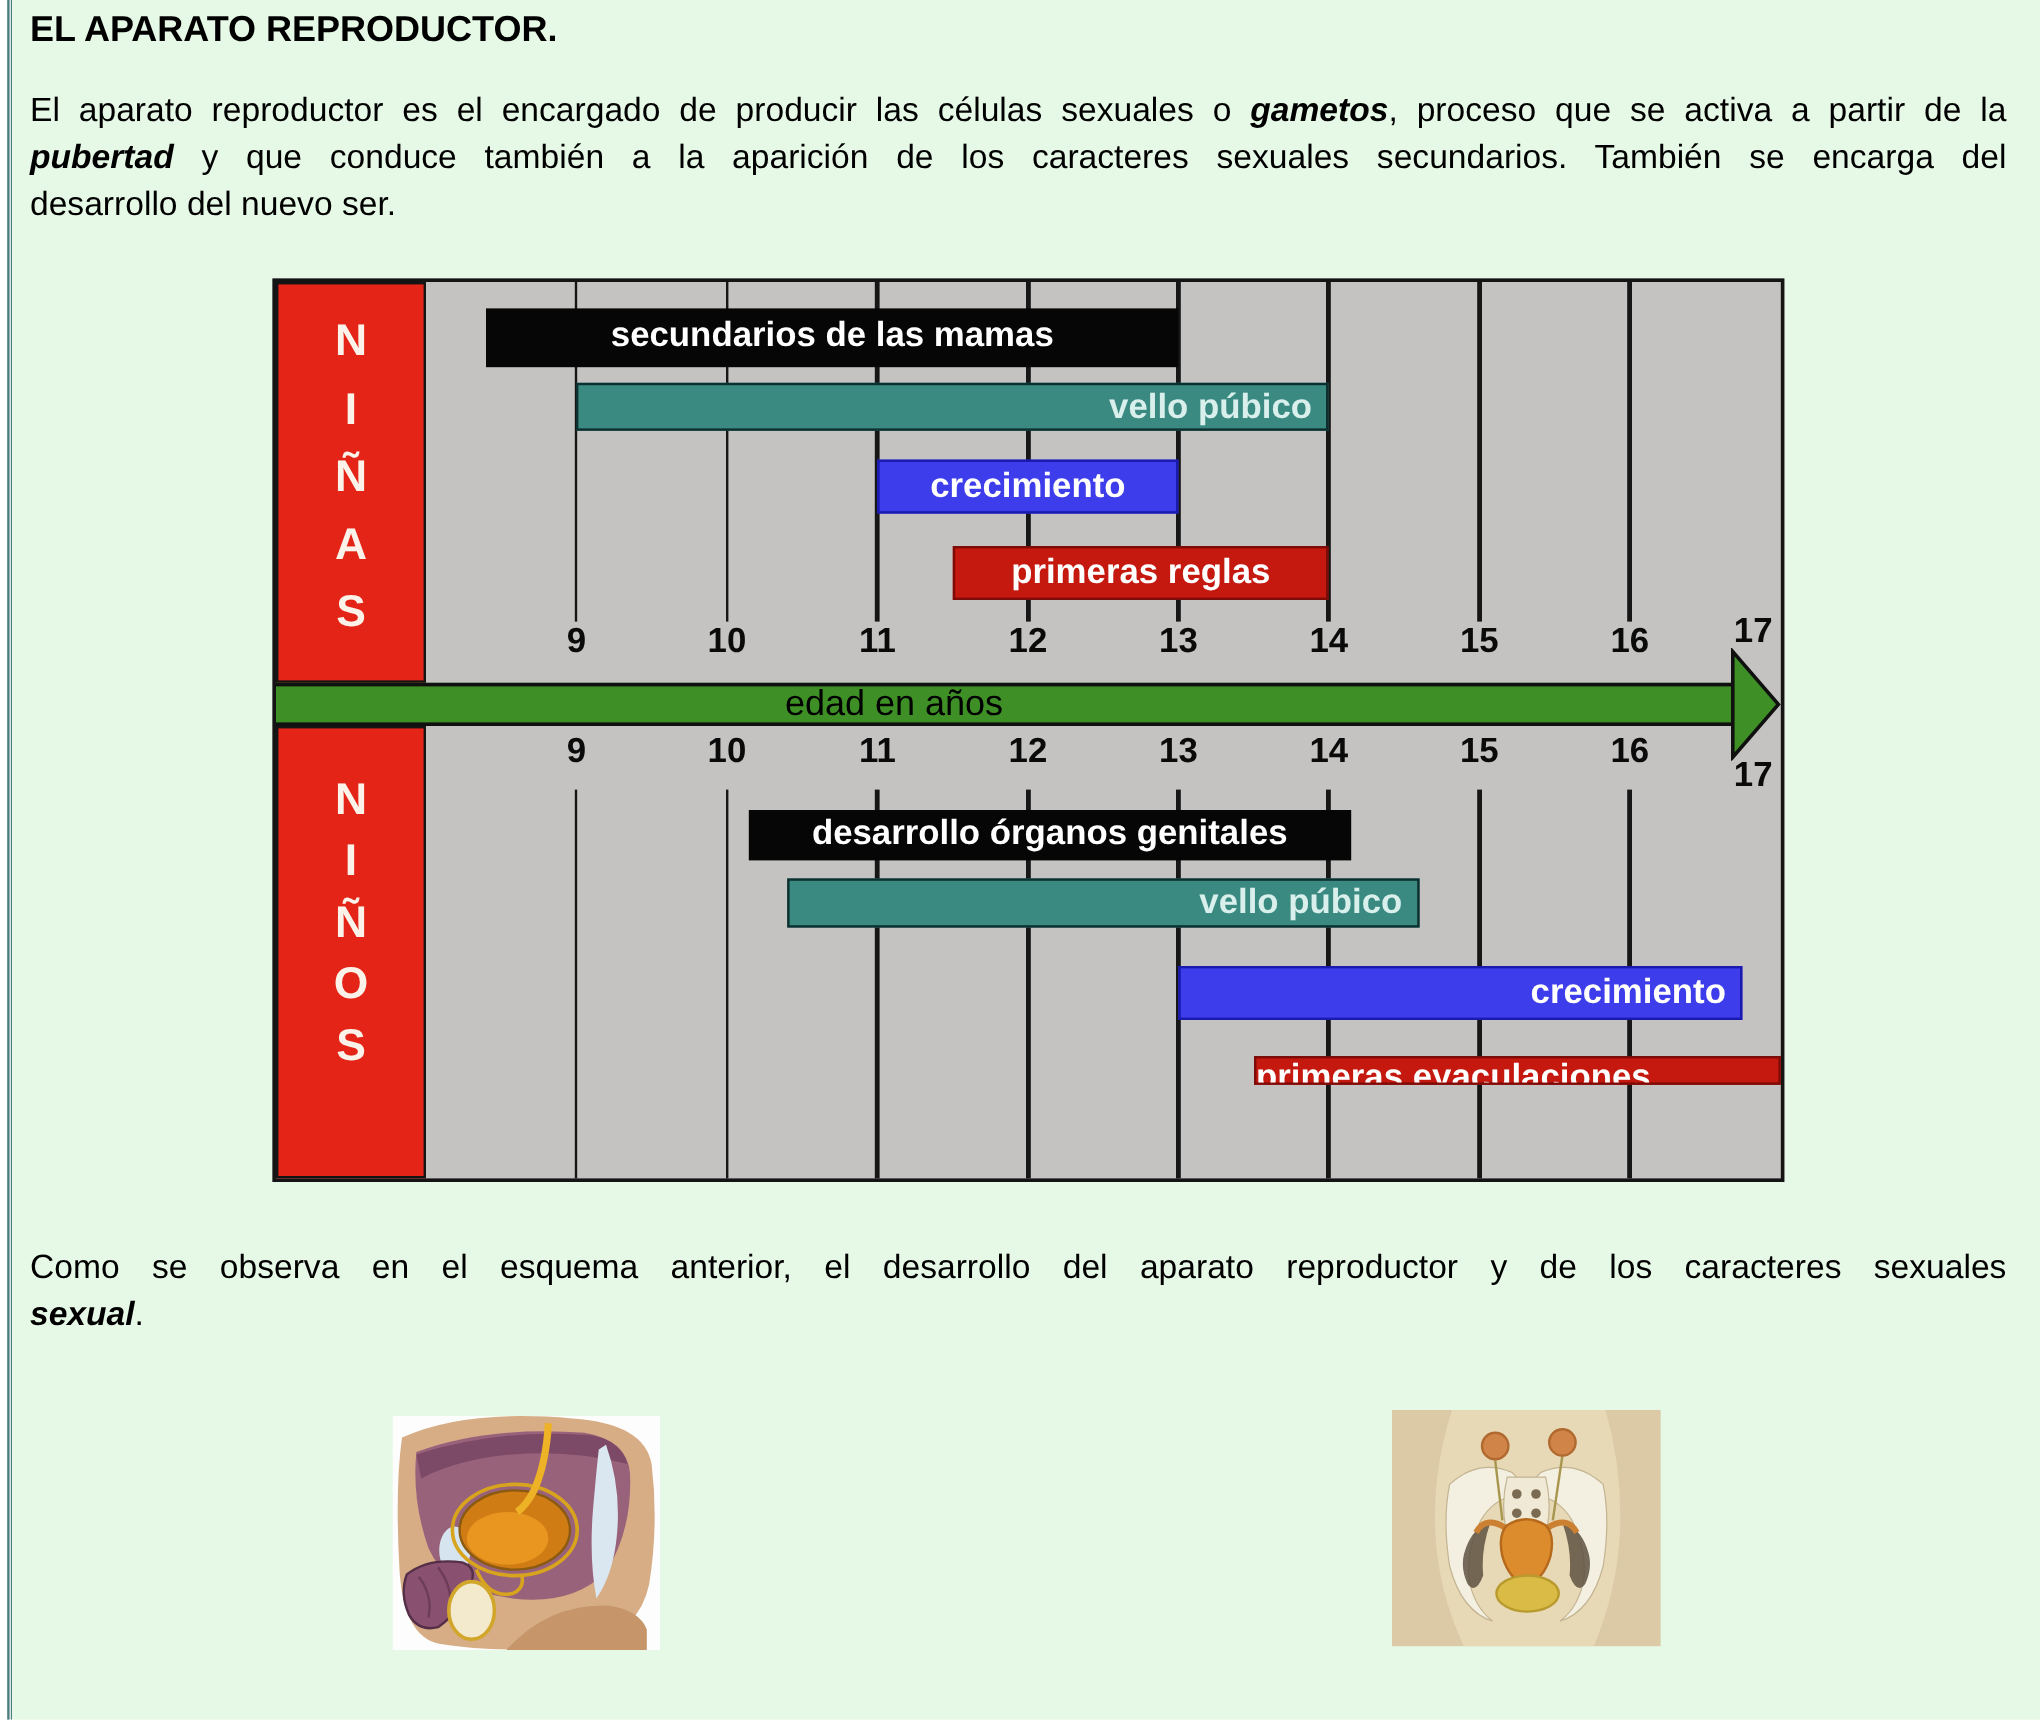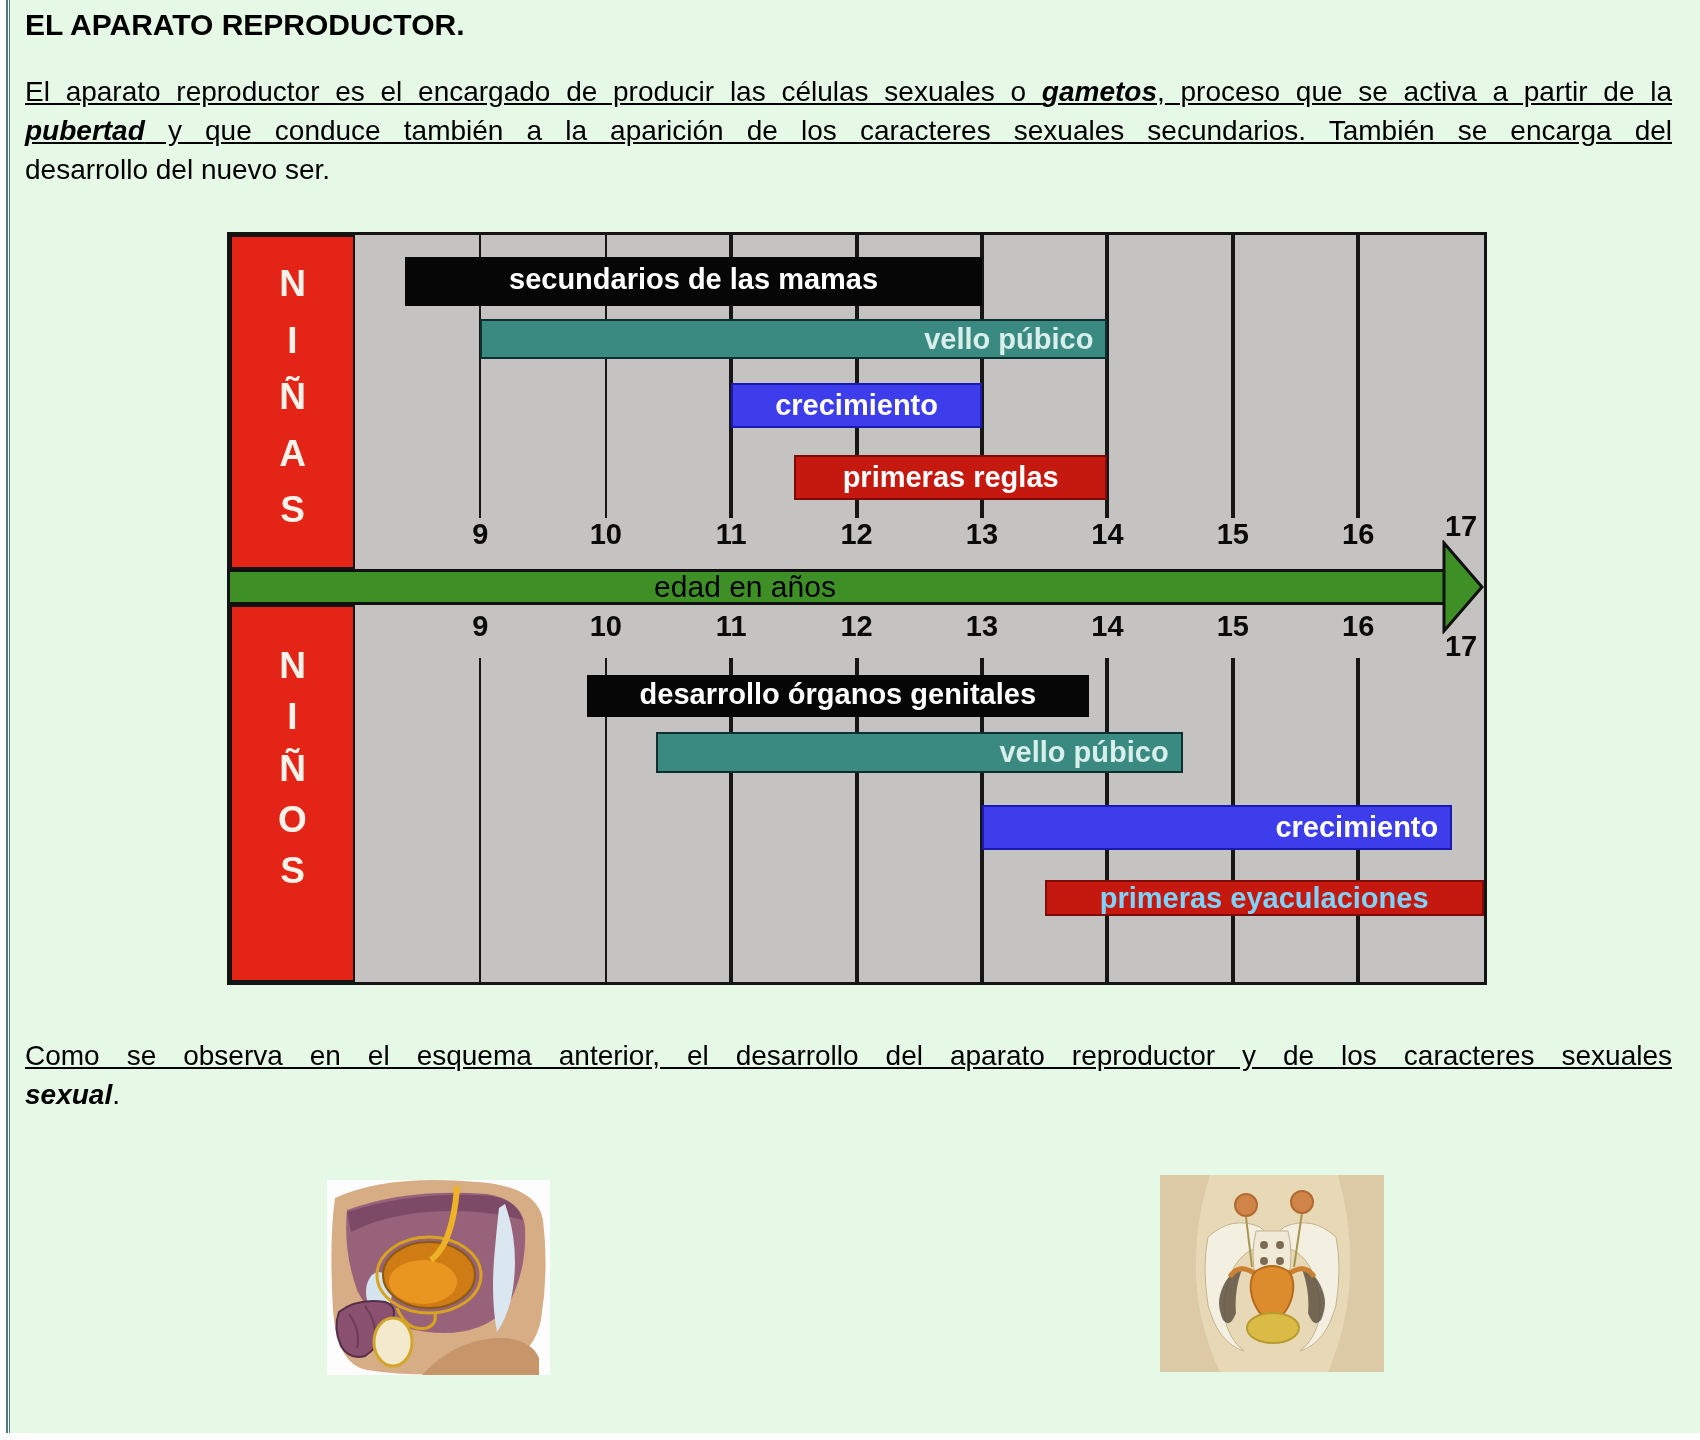--- a/index.html
+++ b/index.html
@@ -7,21 +7,21 @@
   .page { position:relative; width:1700px; height:1440px; background:#ffffff; overflow:hidden;padding-left:39px; }
   .content-bg { position:absolute; left:10px; top:0; width:1690px; height:1433px; background:#e6f8e6; }
   .edge-line { position:absolute; top:0; height:1433px; background:#4b7f7f; }
   .edge1 { left:6px; width:2px; }
   .edge2 { left:9px; width:1px; }
 
   .title { position:absolute; left:25px; top:8px; font-size:30px; font-weight:bold; color:#000; }
 
   .para { position:absolute; left:25px; width:1647px; font-size:28px; color:#000; }
   .para .line { line-height:39px; }
-  .para .line.just { text-align:justify; text-align-last:justify;text-decoration:underline; }
+  .para .line.just { text-align:justify; text-align-last:justify; }
   .para .em { font-weight:bold; font-style:italic; }
 
   .chart { position:absolute; left:227px; top:232px; width:1260px; height:753px;
            background:#c4c3c1; border:3px solid #141414; box-sizing:border-box; }
   .tick-label { position:absolute; transform:translateX(-50%); font-size:29px; font-weight:bold; color:#0a0a0a; white-space:nowrap; }
   .tbar { position:absolute; box-sizing:border-box; white-space:nowrap; overflow:hidden;
           font-size:29px; font-weight:bold; }
   .sidebar-seg { position:absolute; left:0; width:125px; background:#e32417; border:2px solid #141414;
                  box-sizing:border-box; display:flex; flex-direction:column; justify-content:space-between;
                  align-items:center; color:#fbf3ea; font-size:37px; font-weight:bold; }
@@ -81,24 +81,24 @@
       <div class="tick-label" style="top: 375px; left: 626.6px;">12</div>
       <div class="tick-label" style="top: 375px; left: 752px;">13</div>
       <div class="tick-label" style="top: 375px; left: 877.4px;">14</div>
       <div class="tick-label" style="top: 375px; left: 1002.8px;">15</div>
       <div class="tick-label" style="top: 375px; left: 1128.2px;">16</div>
       <div class="tick-label" style="top: 395px; left: 1231.03px;">17</div>
       <div class="tbar" style="position: absolute; left: 175.16px; top: 22px; width: 576.84px; height: 49px; background: rgb(6, 6, 6); border: none; color: rgb(255, 255, 255); text-align: center; line-height: 45px; padding-right: 0px;"><span>secundarios de las mamas</span></div>
       <div class="tbar" style="position: absolute; left: 250.4px; top: 84px; width: 627px; height: 40px; background: rgb(58, 138, 130); border: 2px solid rgb(14, 47, 47); color: rgb(216, 239, 236); text-align: right; line-height: 36px; padding-right: 12px;"><span>vello púbico</span></div>
       <div class="tbar" style="position: absolute; left: 501.2px; top: 148px; width: 250.8px; height: 45px; background: rgb(61, 61, 235); border: 2px solid rgb(26, 26, 176); color: rgb(255, 255, 255); text-align: center; line-height: 41px; padding-right: 0px;"><span>crecimiento</span></div>
       <div class="tbar" style="position: absolute; left: 563.9px; top: 220px; width: 313.5px; height: 45px; background: rgb(197, 24, 15); border: 2px solid rgb(125, 11, 7); color: rgb(255, 255, 255); text-align: center; line-height: 41px; padding-right: 0px;"><span>primeras reglas</span></div>
-      <div class="tbar" style="position: absolute; left: 357px; top: 440px; width: 501.6px; height: 42px; background: rgb(6, 6, 6); border: none; color: rgb(255, 255, 255); text-align: center; line-height: 38px; padding-right: 0px;"><span>desarrollo órganos genitales</span></div>
+      <div class="tbar" style="position: absolute; left: 394px; top: 440px; width: 501.6px; height: 42px; background: rgb(6, 6, 6); border: none; color: rgb(255, 255, 255); text-align: center; line-height: 38px; padding-right: 0px;"><span>desarrollo órganos genitales</span></div>
       <div class="tbar" style="position: absolute; left: 425.96px; top: 497px; width: 526.68px; height: 41px; background: rgb(58, 138, 130); border: 2px solid rgb(14, 47, 47); color: rgb(216, 239, 236); text-align: right; line-height: 37px; padding-right: 12px;"><span>vello púbico</span></div>
       <div class="tbar" style="position: absolute; left: 752px; top: 570px; width: 470.25px; height: 45px; background: rgb(61, 61, 235); border: 2px solid rgb(26, 26, 176); color: rgb(255, 255, 255); text-align: right; line-height: 41px; padding-right: 12px;"><span>crecimiento</span></div>
-      <div class="tbar" style="position: absolute; left: 814.7px; top: 645px; width: 438.9px; height: 36px; background: rgb(197, 24, 15); border: 2px solid rgb(125, 11, 7); color: #7dd3fc; text-align: center; line-height: 32px; padding-right: 0px;"><span>primeras eyaculaciones</span></div>
+      <div class="tbar" style="position: absolute; left: 814.7px; top: 645px; width: 438.9px; height: 24px; background: rgb(197, 24, 15); border: 2px solid rgb(125, 11, 7); color: #ffffff; line-height: 32px; padding-right: 0px;"><span>primeras eyaculaciones</span></div>
       <div class="sidebar-seg" style="top: 0px; height: 334px; padding: 26px 0px 36px;">
         <span>N</span>
         <span>I</span>
         <span>Ñ</span>
         <span>A</span>
         <span>S</span>
       </div>
       <div class="sidebar-seg" style="top: 370px; height: 377px; padding: 38px 0px 88px;">
         <span>N</span>
         <span>I</span>

